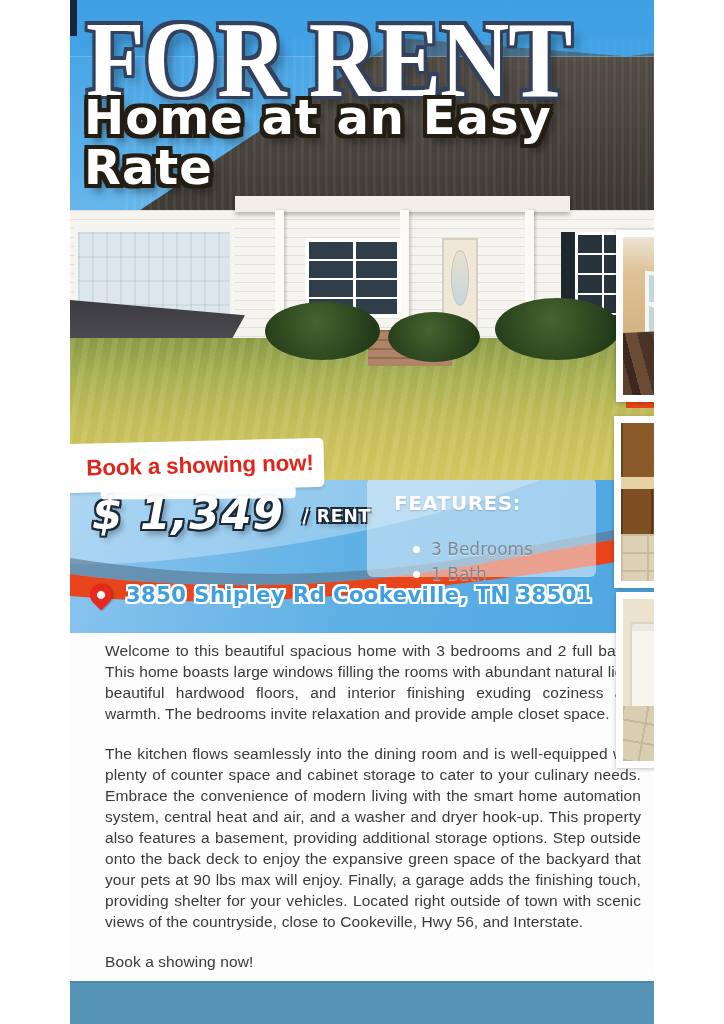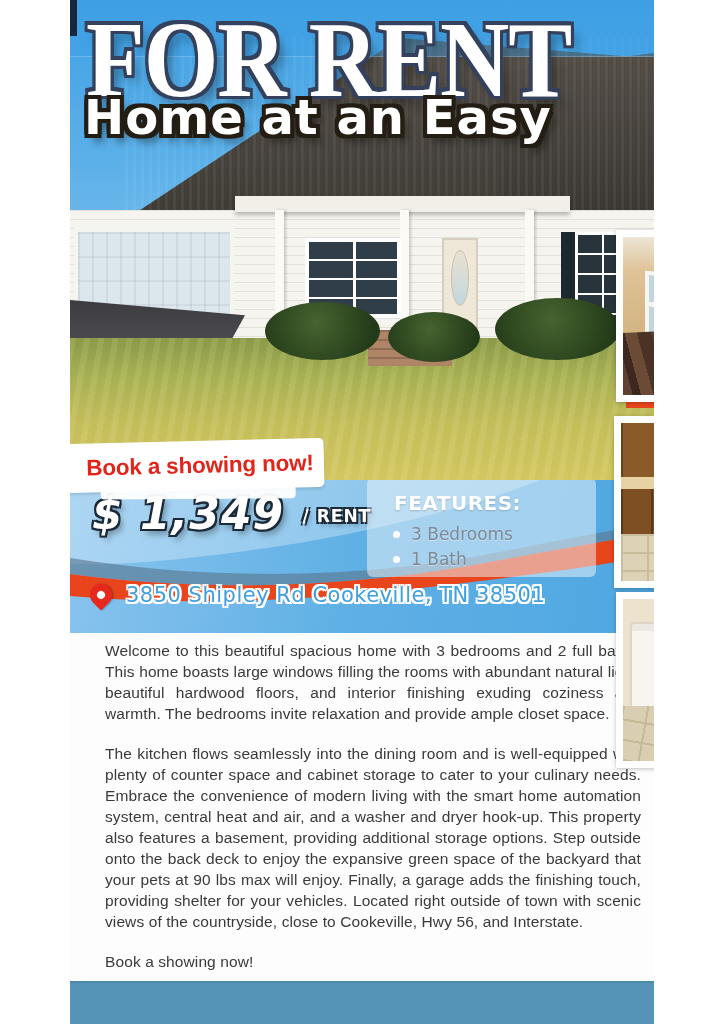--- a/index.html
+++ b/index.html
@@ -103,31 +103,31 @@
     text-shadow:-2px -2px 0 #1b2a38, 2px -2px 0 #1b2a38, -2px 2px 0 #1b2a38, 2px 2px 0 #1b2a38,
                 -2px 0 0 #1b2a38, 2px 0 0 #1b2a38, 0 -2px 0 #1b2a38, 0 2px 0 #1b2a38,
                 4px 5px 6px rgba(0,0,0,.35);font-style:italic; }
   .price-period { display:inline-block; margin-left:14px; position:relative; top:-7px;
     font-family:"DejaVu Sans", sans-serif; font-weight:bold; font-size:17px; letter-spacing:1px; color:#ffffff;
     text-shadow:-2px -2px 0 #1b2a38, 2px -2px 0 #1b2a38, -2px 2px 0 #1b2a38, 2px 2px 0 #1b2a38, 3px 4px 4px rgba(0,0,0,.3); }
   .features-panel { position:absolute; left:297px; top:-2px; width:229px; height:99px; z-index:2;
     background:rgba(236,243,249,.52); border-radius:6px; }
   .features-title { margin:13px 0 0 27px; font-family:"DejaVu Sans", sans-serif; font-weight:bold;
     font-size:20px; letter-spacing:.5px; color:#ffffff; text-shadow:0 1px 2px rgba(0,0,0,.18); }
-  .features-list { list-style:none; margin-top:7px; padding-left:44px; }
+  .features-list { list-style:none; margin-top:22px; padding-left:64px; }
   .features-list li { position:relative; font-size:17px; line-height:25px; color:rgba(122,130,141,.92);
     text-shadow:0 1px 0 rgba(255,255,255,.4); font-family:"DejaVu Sans", sans-serif; }
   .features-list li::before { content:""; position:absolute; left:-18px; top:9px; width:7px; height:7px;
     border-radius:50%; background:#ffffff; }
   .address-row { position:absolute; left:20px; top:103px; z-index:2; display:flex; align-items:center; }
   .pin { position:relative; width:22px; height:22px; margin-right:14px;
     background:#e8281c; border-radius:50% 50% 50% 0; transform:rotate(-45deg);
     box-shadow:1px 1px 2px rgba(0,0,0,.3); }
   .pin::after { content:""; position:absolute; left:7px; top:7px; width:8px; height:8px; border-radius:50%; background:#ffffff; }
-  .address-text { font-family:"DejaVu Sans", sans-serif; font-weight:normal; font-size:21px; letter-spacing:.5px;
+  .address-text { font-family:"DejaVu Sans", sans-serif; font-weight:bold; font-size:21px; letter-spacing:.5px;
     color:#3f9fdf;
     text-shadow:-2px -2px 0 #fff, 2px -2px 0 #fff, -2px 2px 0 #fff, 2px 2px 0 #fff,
                 -2px 0 0 #fff, 2px 0 0 #fff, 0 -2px 0 #fff, 0 2px 0 #fff; }
 
   
   .photo { position:absolute; z-index:2; background:#ffffff; border:7px solid #ffffff;
     box-shadow:0 1px 4px rgba(0,0,0,.25); overflow:hidden; }
   .accent-offset { position:absolute; left:556px; top:240px; width:168px; height:168px; background:#e8451c; z-index:1; }
   .photo.bedroom { left:546px; top:230px; width:172px; height:172px; }
   .photo.kitchen { left:544px; top:416px; width:180px; height:172px; }
@@ -209,20 +209,21 @@
     <div class="bush b4"></div>
     <div class="bush b5"></div>
   </div>
 
   <div class="top-bar"></div>
   <div class="corner-sliver"></div>
 
   <div class="title-forrent">FOR RENT</div>
   <div class="headline">
     <div>Home at an Easy</div>
+    <div>Rate</div>
   </div>
 
   <div class="book-banner">
     <span>Book a showing now!</span>
   </div>
 
   <div class="band">
     <svg viewBox="0 0 724 153" preserveAspectRatio="none">
       <path d="M0 0 H470 C400 28 300 52 210 66 C130 78 55 86 0 84 Z" fill="#ffffff" opacity="0.30"></path>
       <path d="M0 78 C150 102 300 98 430 72 C540 50 650 32 724 12 L724 22 C650 42 540 60 430 80 C300 106 150 114 0 94 Z" fill="#5a7a92" opacity="0.65"></path>

